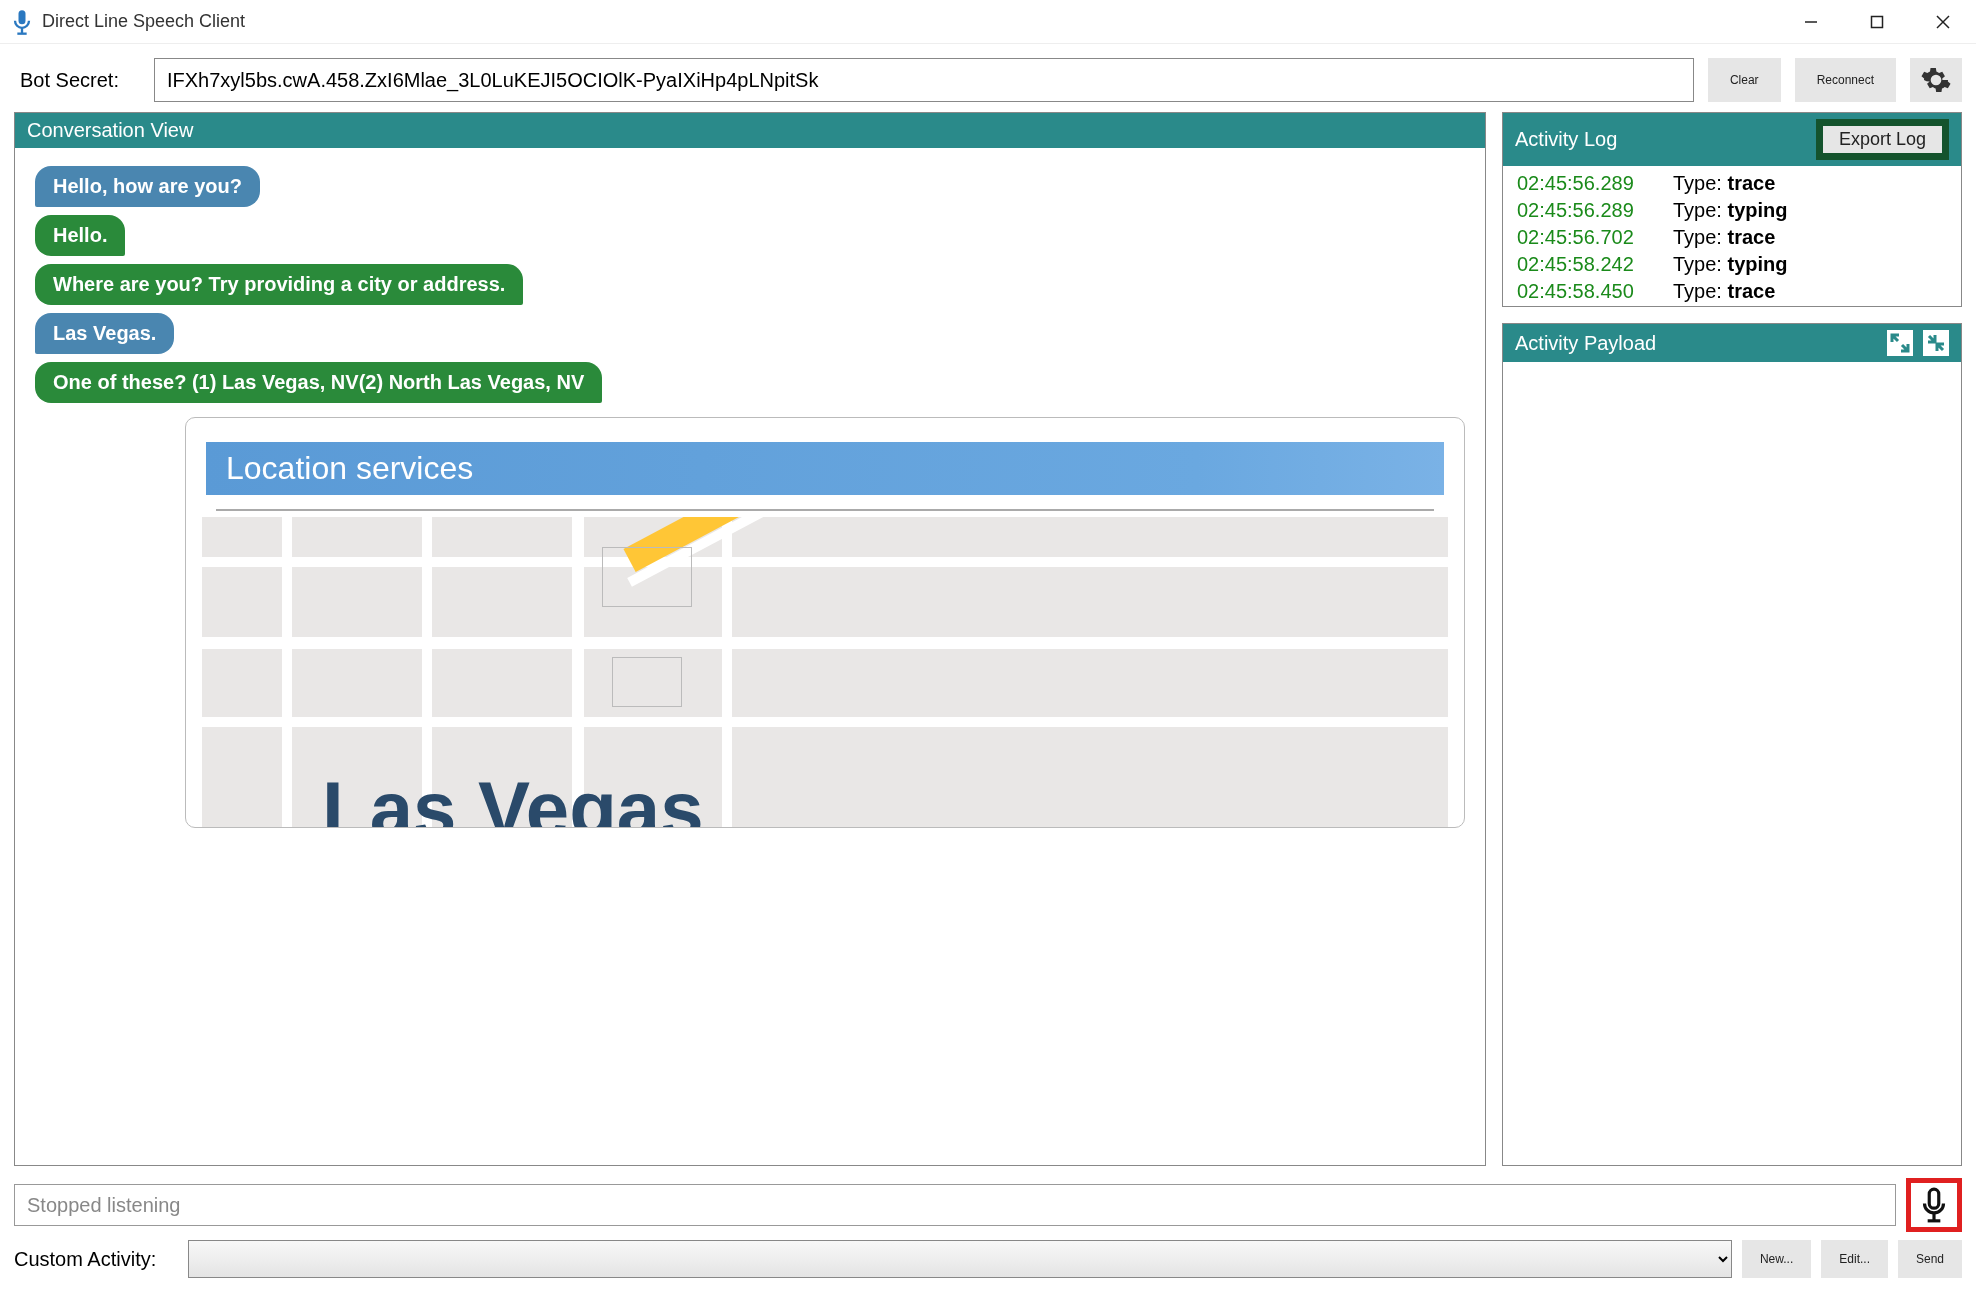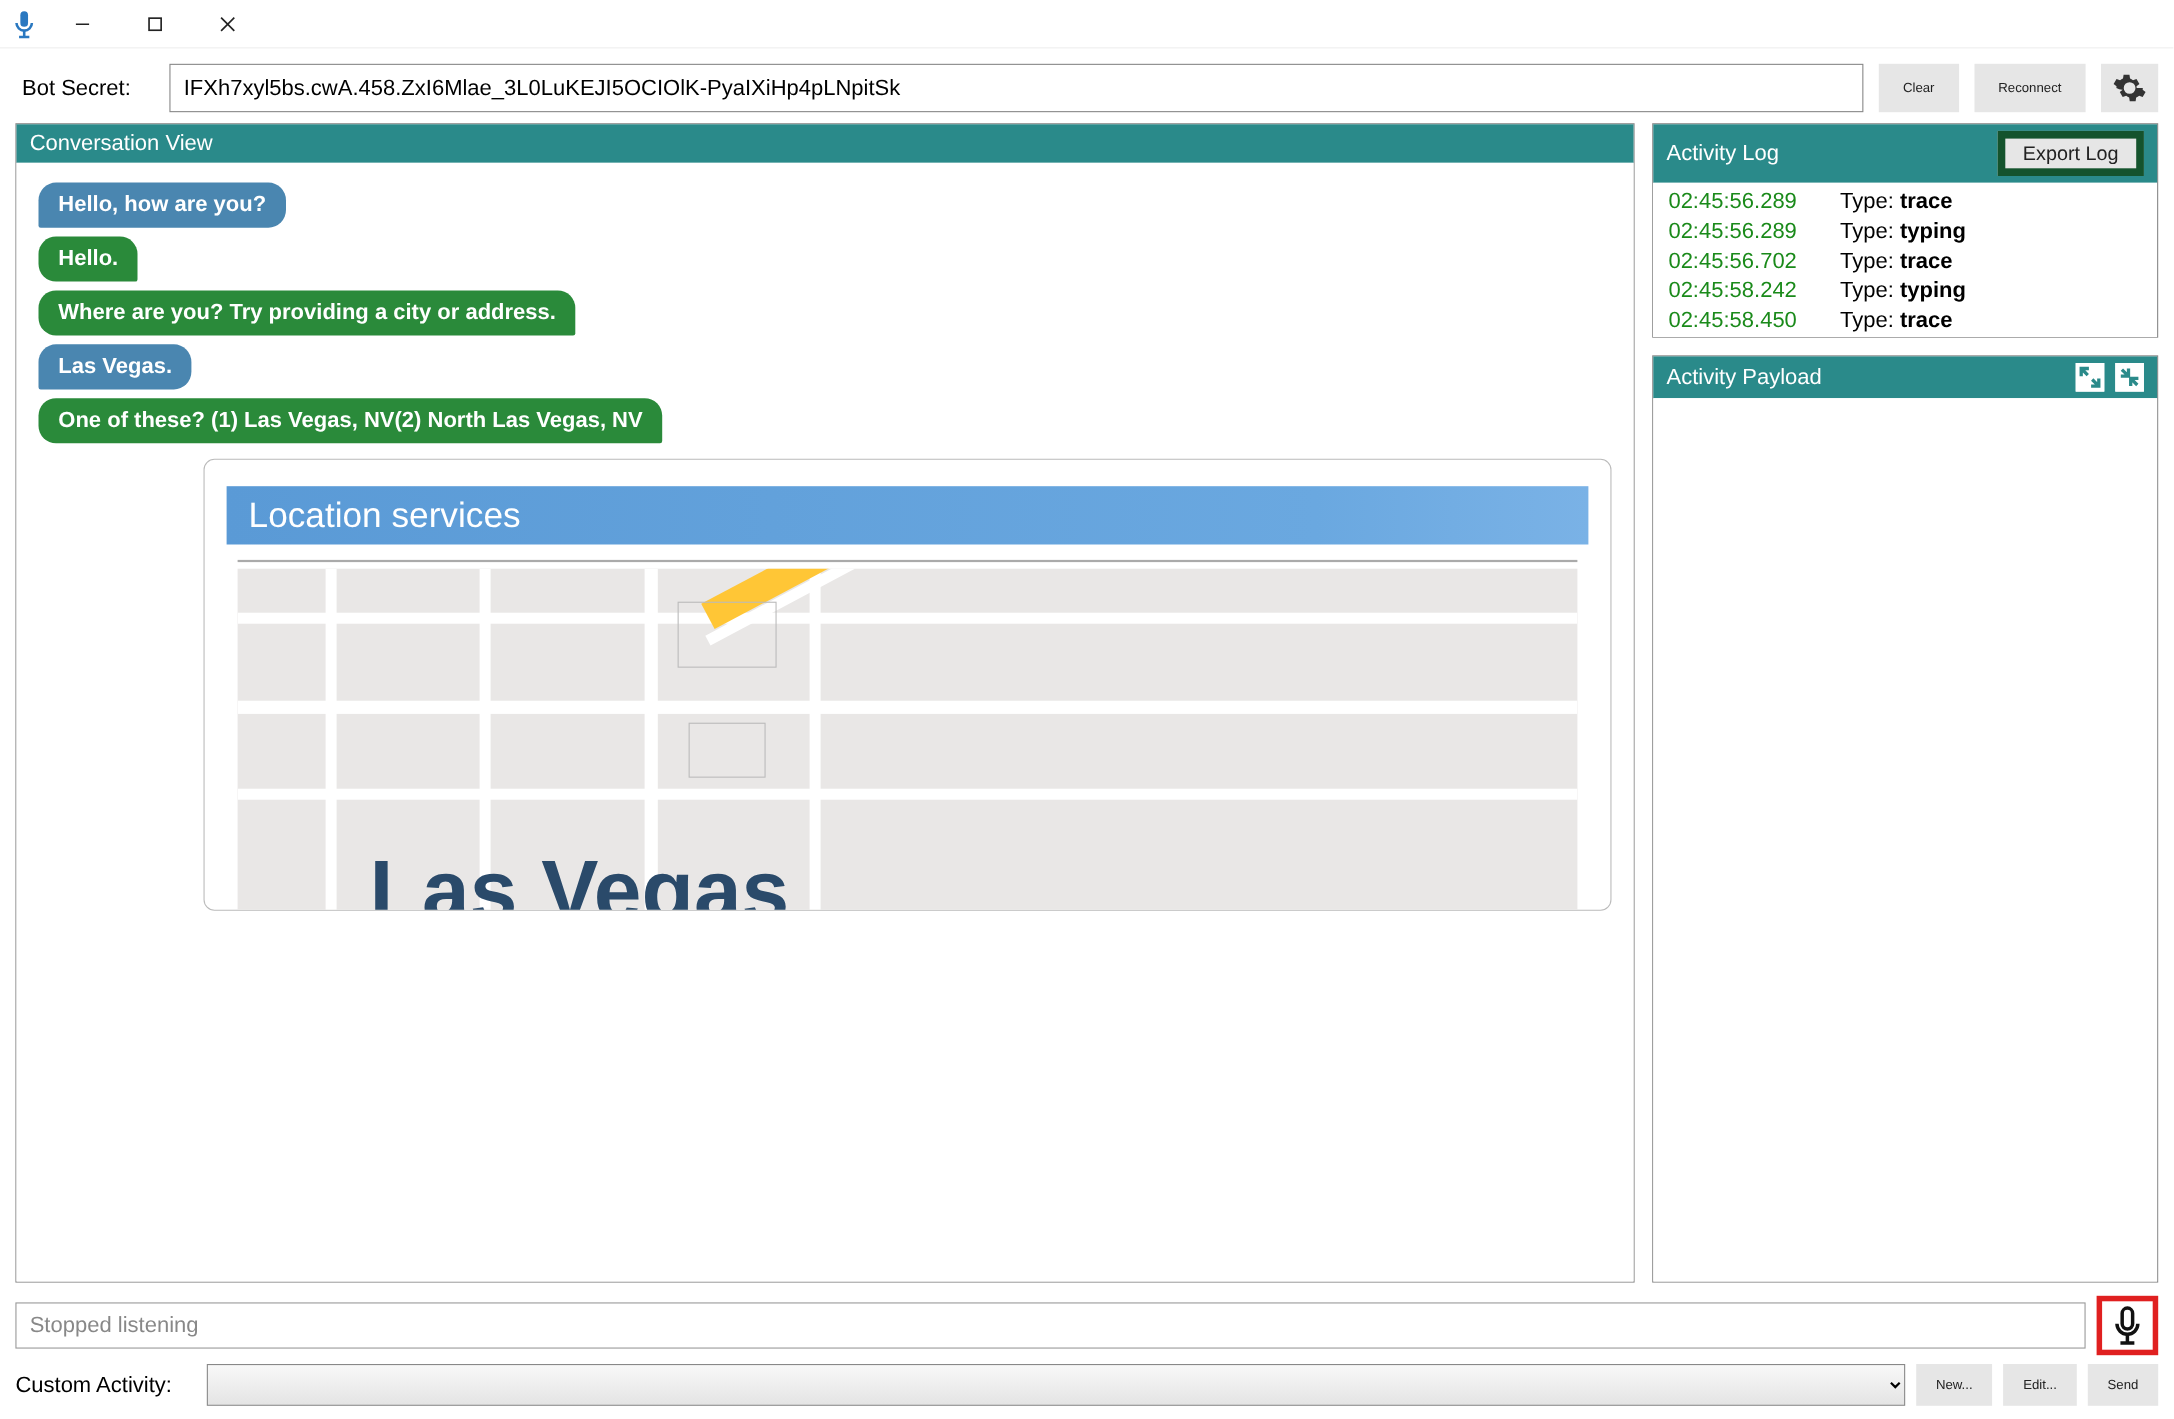--- a/index.html
+++ b/index.html
@@ -29,21 +29,21 @@
 .msg { margin: 8px 0; display: flex; }
 .msg.bot { justify-content: flex-start; }
 .bubble { padding: 9px 18px; border-radius: 16px; font-size: 20px; font-weight: 700; color: #fff; max-width: 85%; position: relative; }
 .msg.user .bubble { background: #4a86b0; border-bottom-left-radius: 2px; }
 .msg.bot .bubble { background: #2a8a3a; border-bottom-right-radius: 2px; }
 
 .card { margin: 14px 0 0 150px; border: 1px solid #bbb; border-radius: 10px; padding: 24px 0 0 0; background: #fff; }
 .card-hband { background: linear-gradient(90deg, #5a9ad6 0%, #6aa8e0 80%, #7ab2e6 100%); color: #fff; font-size: 32px; font-weight: 400; padding: 8px 20px; margin: 0 20px 14px 20px; }
 .card-loc { color: #1a3bde; font-size: 30px; font-weight: 800; padding: 0 30px 26px 30px; }
 .card-divider { border-top: 2px solid #aaa; margin: 0 30px 6px 30px; }
-.map { height: 310px; margin: 0 30px; background: #e9e7e6; position: relative; overflow: hidden; }
+.map { height: 310px; margin: 0 16px; background: #e9e7e6; position: relative; overflow: hidden; }
 .map .road { position: absolute; background: #fff; }
 .map .diag { position: absolute; background: #ffc636; transform: rotate(-28deg); }
 .map .lbl { position: absolute; font-size: 78px; font-weight: 800; color: #2a4a6a; bottom: -28px; left: 120px; white-space: nowrap; }
 .map .outline { position: absolute; border: 1px solid #bbb; }
 
 .rightcol { display: flex; flex-direction: column; gap: 16px; min-height: 0; }
 .log-body { flex: 1; overflow-y: scroll; background: #fff; font-size: 20px; padding: 4px 0; }
 .log-row { display: flex; gap: 16px; padding: 2px 14px; }
 .log-ts { color: #1a8a1a; min-width: 140px; }
 .log-type b { font-weight: 700; }
@@ -70,20 +70,21 @@
 
 <div class="titlebar">
   <span class="app-icon">
     <svg viewBox="0 0 24 24" width="28" height="28">
         <rect x="9" y="2" width="6" height="12" rx="3" fill="#2a78c0"></rect>
         <path d="M6 11a6 6 0 0 0 12 0" stroke="#2a78c0" stroke-width="2" fill="none"></path>
         <line x1="12" y1="17" x2="12" y2="22" stroke="#2a78c0" stroke-width="2"></line>
         <line x1="8" y1="22" x2="16" y2="22" stroke="#2a78c0" stroke-width="2"></line>
       </svg>
   </span>
+  <span class="title">Direct Line Speech Client</span>
   <div class="winbtns">
     <div class="winbtn">
         <svg width="14" height="14">
           <line x1="1" y1="7" x2="13" y2="7" stroke="#222" stroke-width="1.5"></line>
         </svg>
       </div>
     <div class="winbtn">
         <svg width="14" height="14">
           <rect x="1.5" y="1.5" width="11" height="11" fill="none" stroke="#222" stroke-width="1.5"></rect>
         </svg>

